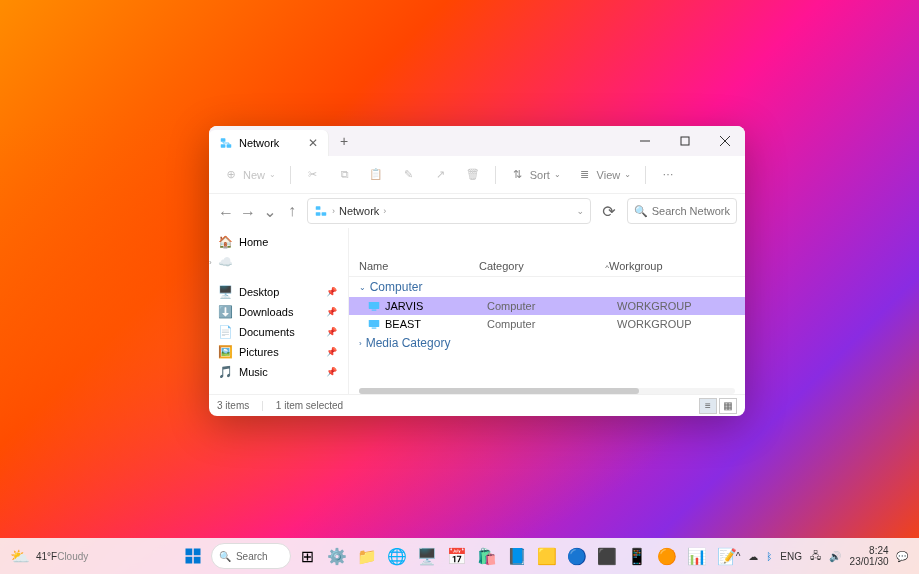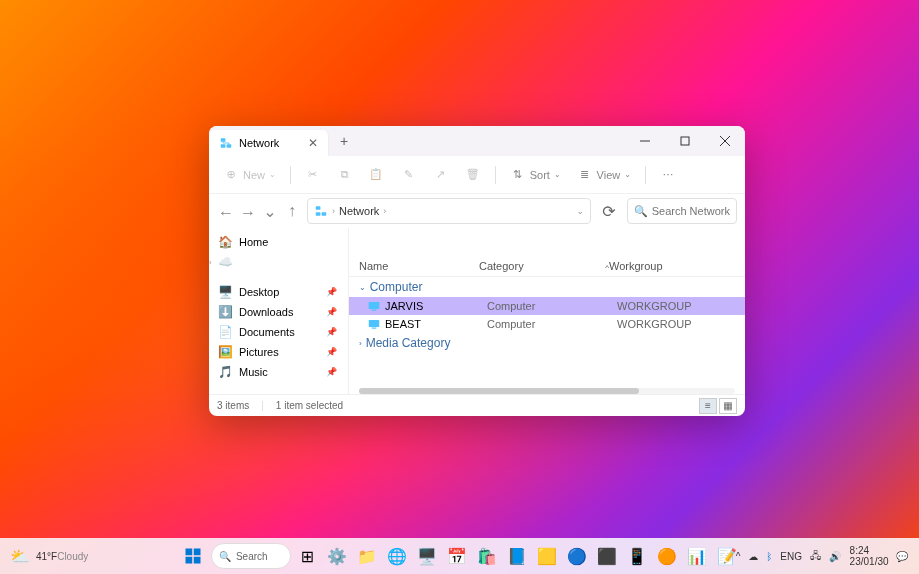--- a/index.html
+++ b/index.html
@@ -69,21 +69,21 @@
 .taskbar { position: absolute; bottom: 0; left: 0; right: 0; height: 36px; background: rgba(250,248,252,0.88); backdrop-filter: blur(20px); display: flex; align-items: center; }
 .weather { display: flex; align-items: center; gap: 6px; padding: 0 10px; font-size: 10px; color: #333; cursor: pointer; }
 .weather-icon { font-size: 16px; }
 .weather-text { display: flex; line-height: 1.1; }
 .taskbar-center { position: absolute; left: 50%; transform: translateX(-50%); display: flex; align-items: center; gap: 4px; }
 .start-btn { width: 28px; height: 28px; display: flex; align-items: center; justify-content: center; cursor: pointer; border-radius: 4px; }
 .task-search { width: 80px; height: 26px; background: #fff; border: 1px solid #ddd; border-radius: 14px; display: flex; align-items: center; padding: 0 8px; gap: 4px; font-size: 10px; color: #666; cursor: pointer; }
 .task-icon { width: 26px; height: 26px; display: flex; align-items: center; justify-content: center; cursor: pointer; border-radius: 4px; font-size: 16px; }
 .tray { margin-left: auto; display: flex; align-items: center; gap: 8px; padding: 0 10px; font-size: 10px; color: #333; }
 .tray-item { cursor: pointer; }
-.clock { line-height: 1.1; }
+.clock { text-align: right; line-height: 1.1; }
 
 
 svg { display: block; }
 </style>
 </head>
 <body>
 
 <div class="wallpaper-overlay"></div>
 
 <div class="window">

